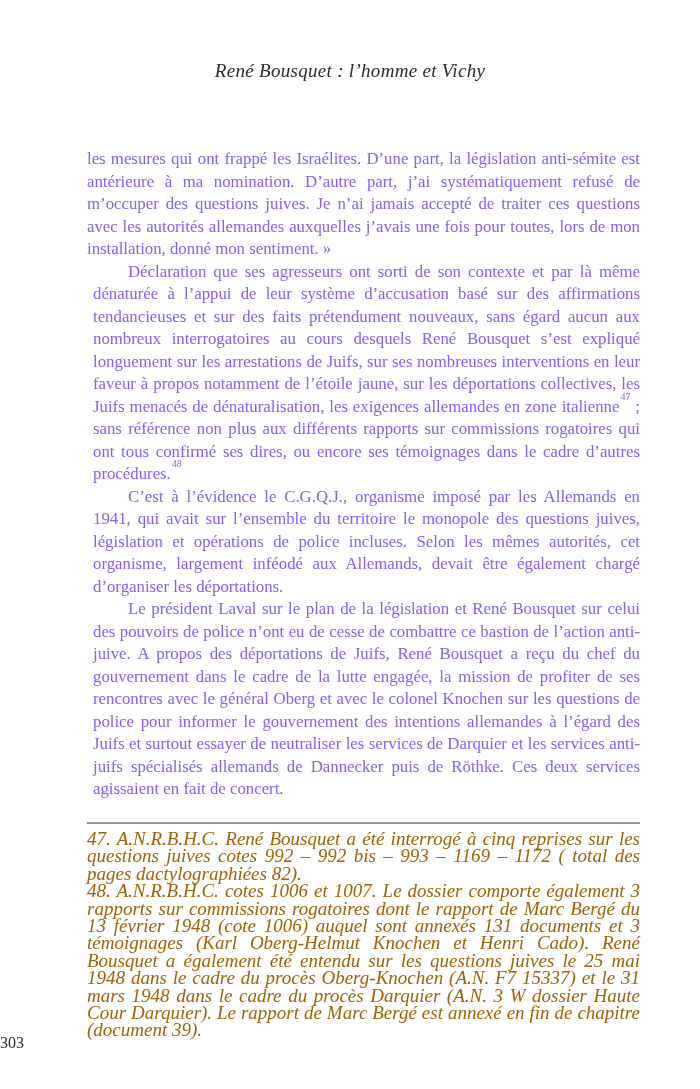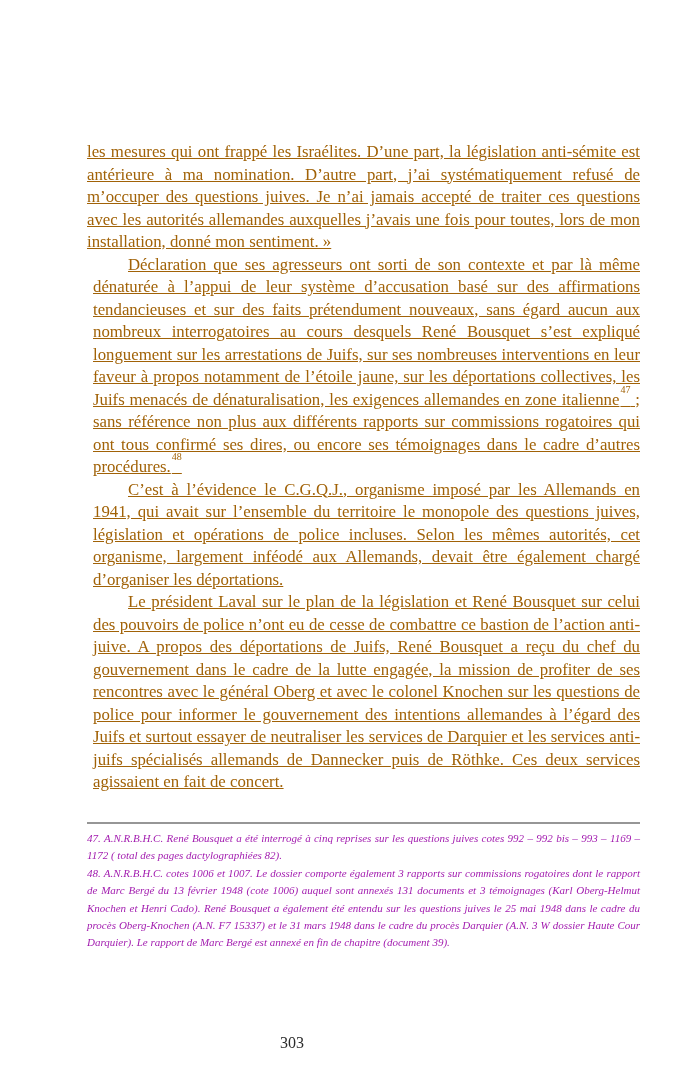--- a/index.html
+++ b/index.html
@@ -22,30 +22,29 @@
     left: 0;
     width: 700px;
     text-align: center;
     font-style: italic;
     font-size: 19px;
     letter-spacing: 0.3px;
     color: #2b2b2b;
   }
   .body-text {
     position: absolute;
-    top: 141px;
+    top: 148px;
     left: 87px;
     width: 553px;
     height: 678px;
     overflow: hidden;
     font-size: 16.8px;
     line-height: 22.5px;
     text-align: justify;
-    color: #a16207;
-    text-decoration: underline;
+    color: #8b5cf6;
   }
   .body-text p {
     margin: 0;
     padding: 0;
   }
   .body-text p.indent {
     text-indent: 35px;
     margin-left: 6px;
   }
   .body-text sup {
@@ -63,40 +62,40 @@
   }
   .fn-rule {
     border: none;
     border-top: 2px solid #969696;
     margin: 0 0 6px 0;
     width: 553px;
   }
   .fn {
     margin: 0;
     font-style: italic;
-    font-size: 11px;
+    font-size: 19px;
     line-height: 17.4px;
     text-align: justify;
-    color: #a21caf;
+    color: #a16207;
   }
   .page-number {
     position: absolute;
     top: 1034px;
     left: 0;
     width: 584px;
-    text-align: center;
     font-size: 16px;
     color: #2b2b2b;
   }
 </style>
 </head>
 <body>
 
 <div class="page">
 
+  <div class="running-header">René Bousquet : l’homme et Vichy</div>
 
   <div class="body-text">
     <p>les mesures qui ont frappé les Israélites. D’une part, la législation anti-sémite est antérieure à ma nomination. D’autre part, j’ai systématiquement refusé de m’occuper des questions juives. Je n’ai jamais accepté de traiter ces questions avec les autorités allemandes auxquelles j’avais une fois pour toutes, lors de mon installation, donné mon sentiment. »</p>
     <p class="indent"><span>Déclaration que ses agresseurs ont sorti de son contexte et par là même dénaturée à l’appui de leur système d’accusation basé sur des affirmations tendancieuses et sur des faits prétendument nouveaux, sans égard aucun aux nombreux interrogatoires au cours desquels René Bousquet s’est expliqué longuement sur les arrestations de Juifs, sur ses nombreuses interventions en leur faveur à propos notamment de l’étoile jaune, sur les déportations collectives, les Juifs menacés de dénaturalisation, les exigences allemandes en zone italienne</span><sup>47</sup><span> ; sans référence non plus aux différents rapports sur commissions rogatoires qui ont tous confirmé ses dires, ou encore ses témoignages dans le cadre d’autres procédures.</span><sup>48</sup></p>
     <p class="indent">C’est à l’évidence le C.G.Q.J., organisme imposé par les Allemands en 1941, qui avait sur l’ensemble du territoire le monopole des questions juives, législation et opérations de police incluses. Selon les mêmes autorités, cet organisme, largement inféodé aux Allemands, devait être également chargé d’organiser les déportations.</p>
     <p class="indent">Le président Laval sur le plan de la législation et René Bousquet sur celui des pouvoirs de police n’ont eu de cesse de combattre ce bastion de l’action anti-juive. A propos des déportations de Juifs, René Bousquet a reçu du chef du gouvernement dans le cadre de la lutte engagée, la mission de profiter de ses rencontres avec le général Oberg et avec le colonel Knochen sur les questions de police pour informer le gouvernement des intentions allemandes à l’égard des Juifs et surtout essayer de neutraliser les services de Darquier et les services anti-juifs spécialisés allemands de Dannecker puis de Röthke. Ces deux services agissaient en fait de concert.</p>
   </div>
 
   <div class="footnotes">
     <hr class="fn-rule">

